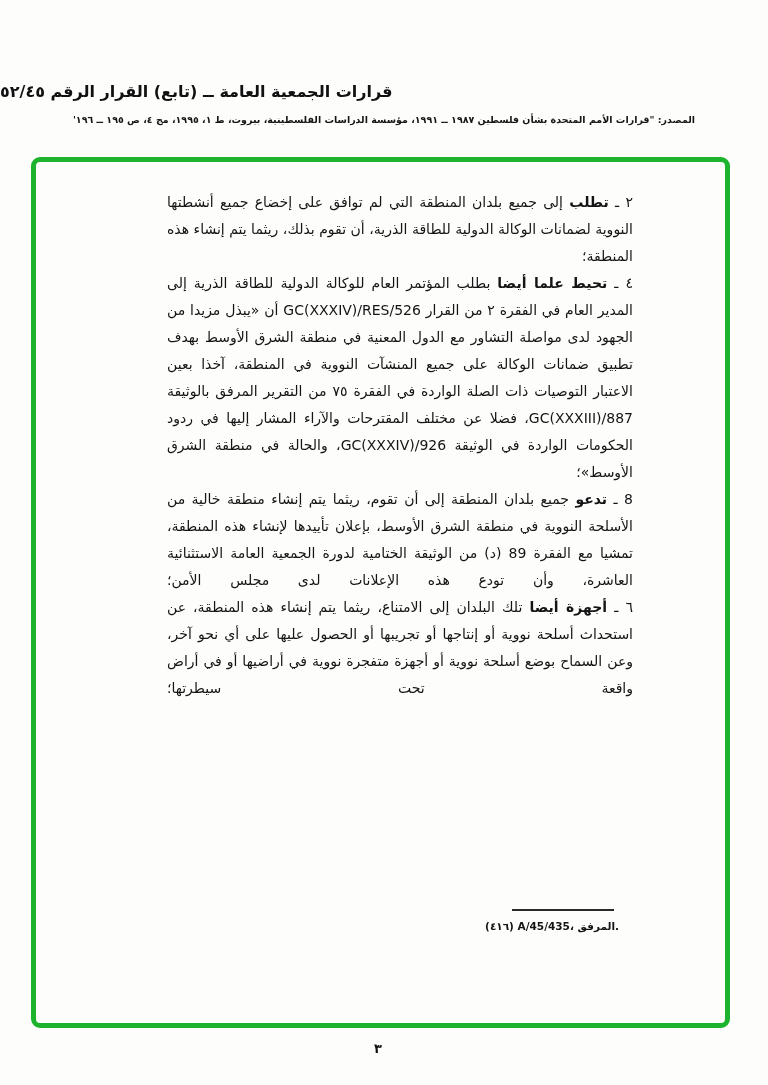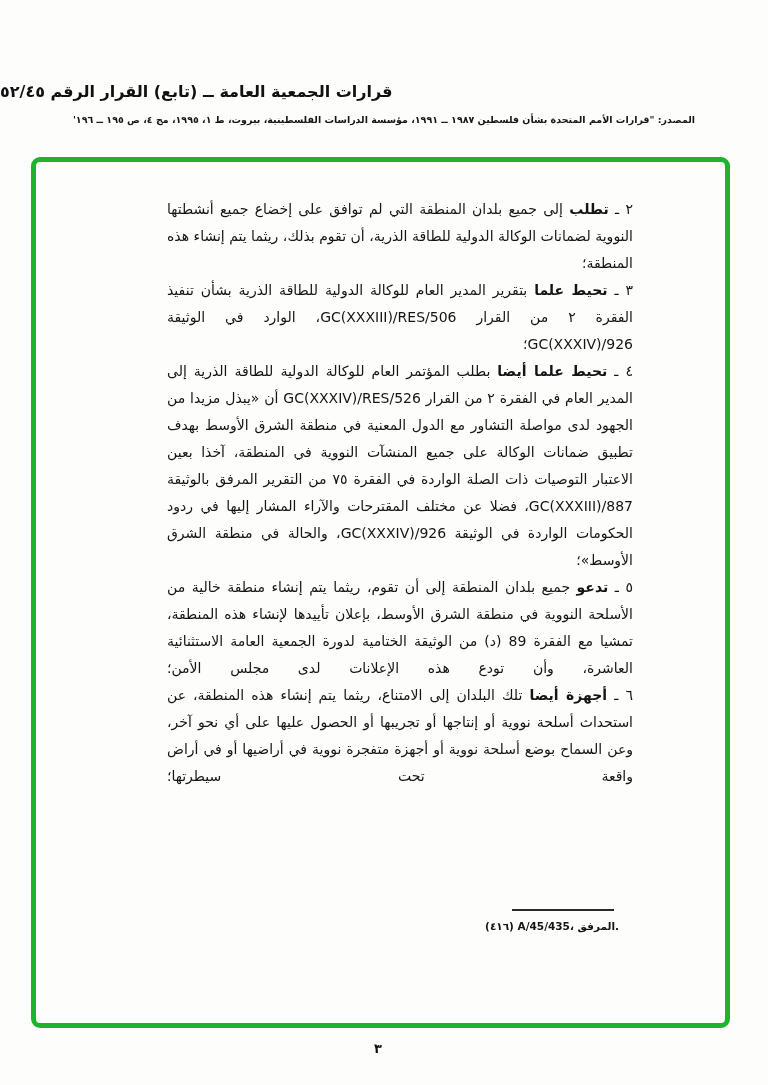--- a/index.html
+++ b/index.html
@@ -28,21 +28,21 @@
   .green-frame {
     position: absolute; left: 31px; top: 157px;
     width: 699px; height: 871px;
     box-sizing: border-box;
     border: 5px solid #1eb32c;
     border-radius: 9px;
     background: transparent;
   }
 
   .resolution-body {
-    position: absolute; top: 196px; left: 167px; width: 466px;
+    position: absolute; top: 189px; left: 167px; width: 466px;
     direction: rtl;
     text-align: justify;
     text-align-last: justify;
     font-size: 14px; line-height: 27px;
     color: #141414;
   }
   .para { margin: 0; padding: 0; }
   .pnum { font-weight: normal; }
   .verb { font-weight: bold; }
 
@@ -70,23 +70,22 @@
 <div class="page">
 
   <div class="doc-title">قرارات الجمعية العامة ــ (تابع) القرار الرقم ٥٢/٤٥</div>
 
   <div class="doc-source">المصدر: "قرارات الأمم المتحدة بشأن فلسطين ١٩٨٧ ــ ١٩٩١، مؤسسة الدراسات الفلسطينية، بيروت، ط ١، ١٩٩٥، مج ٤، ص ١٩٥ ــ ١٩٦'</div>
 
   <div class="green-frame" style="border-color: rgb(30, 179, 44);"></div>
 
   <div class="resolution-body">
     <p class="para"><span class="pnum">٢ ـ</span> <span class="verb">تطلب</span> <span class="ptext">إلى جميع بلدان المنطقة التي لم توافق على إخضاع جميع أنشطتها النووية لضمانات الوكالة الدولية للطاقة الذرية، أن تقوم بذلك، ريثما يتم إنشاء هذه المنطقة؛</span></p>
-    <p class="para"><span class="pnum">٣ ـ</span> <span class="verb">تحيط علما</span> <span class="ptext">بتقرير المدير العام للوكالة الدولية للطاقة الذرية بشأن تنفيذ الفقرة ٢ من القرار GC(XXXIII)/RES/506، الوارد في الوثيقة GC(XXXIV)/926؛</span></p>
     <p class="para"><span class="pnum">٤ ـ</span> <span class="verb">تحيط علما أيضا</span> <span class="ptext">بطلب المؤتمر العام للوكالة الدولية للطاقة الذرية إلى المدير العام في الفقرة ٢ من القرار GC(XXXIV)/RES/526 أن «يبذل مزيدا من الجهود لدى مواصلة التشاور مع الدول المعنية في منطقة الشرق الأوسط بهدف تطبيق ضمانات الوكالة على جميع المنشآت النووية في المنطقة، آخذا بعين الاعتبار التوصيات ذات الصلة الواردة في الفقرة ٧٥ من التقرير المرفق بالوثيقة GC(XXXIII)/887، فضلا عن مختلف المقترحات والآراء المشار إليها في ردود الحكومات الواردة في الوثيقة GC(XXXIV)/926، والحالة في منطقة الشرق الأوسط»؛</span></p>
-    <p class="para"><span class="pnum">٥ ـ</span> <span class="verb">تدعو</span> <span class="ptext">جميع بلدان المنطقة إلى أن تقوم، ريثما يتم إنشاء منطقة خالية من الأسلحة النووية في منطقة الشرق الأوسط، بإعلان تأييدها لإنشاء هذه المنطقة، تمشيا مع الفقرة 89 (د) من الوثيقة الختامية لدورة الجمعية العامة الاستثنائية العاشرة، وأن تودع هذه الإعلانات لدى مجلس الأمن؛</span></p>
+    <p class="para"><span class="pnum">8 ـ</span> <span class="verb">تدعو</span> <span class="ptext">جميع بلدان المنطقة إلى أن تقوم، ريثما يتم إنشاء منطقة خالية من الأسلحة النووية في منطقة الشرق الأوسط، بإعلان تأييدها لإنشاء هذه المنطقة، تمشيا مع الفقرة 89 (د) من الوثيقة الختامية لدورة الجمعية العامة الاستثنائية العاشرة، وأن تودع هذه الإعلانات لدى مجلس الأمن؛</span></p>
     <p class="para"><span class="pnum">٦ ـ</span> <span class="verb">أجهزة أيضا</span> <span class="ptext">تلك البلدان إلى الامتناع، ريثما يتم إنشاء هذه المنطقة، عن استحداث أسلحة نووية أو إنتاجها أو تجريبها أو الحصول عليها على أي نحو آخر، وعن السماح بوضع أسلحة نووية أو أجهزة متفجرة نووية في أراضيها أو في أراض واقعة تحت سيطرتها؛</span></p>
   </div>
 
   <div class="footnote-rule"></div>
 
   <div class="footnote"><span>(٤١٦) A/45/435، المرفق.</span></div>
 
   <div class="page-number">٣</div>
 
 </div>

